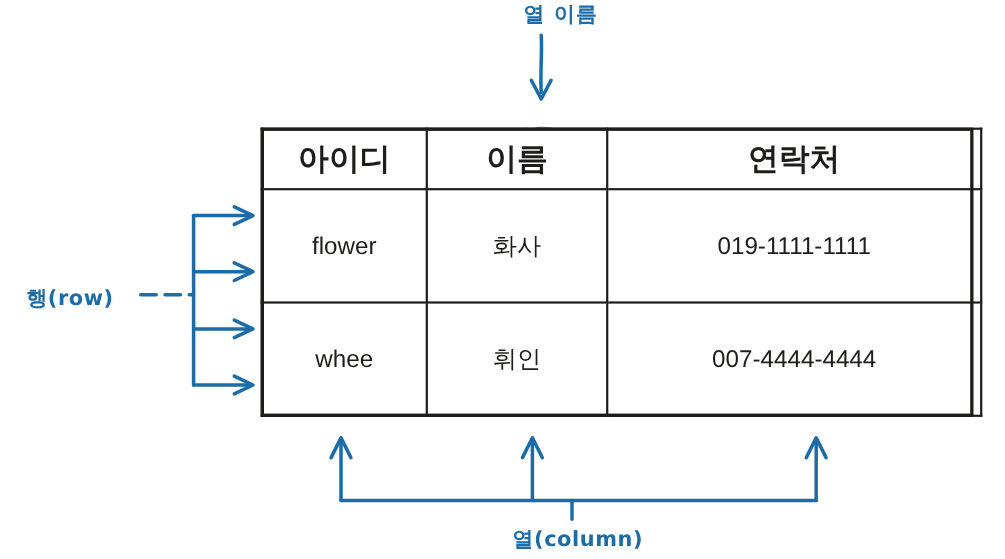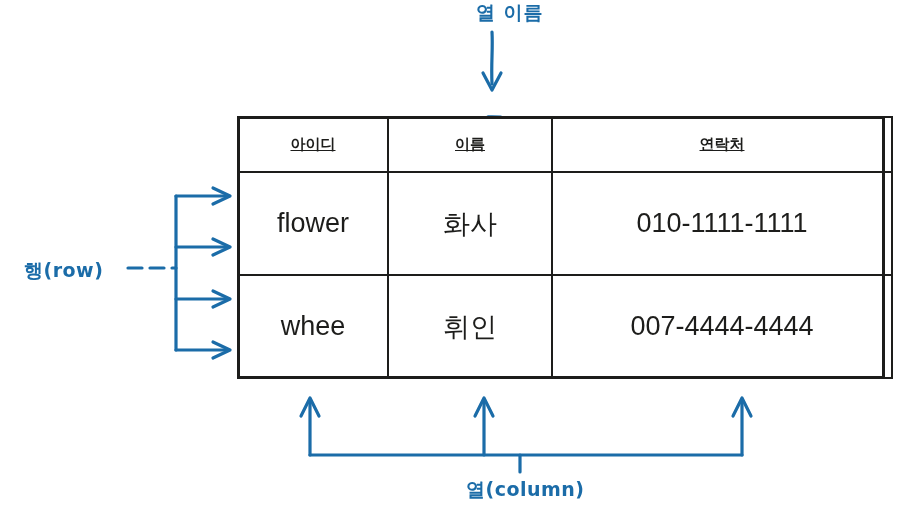--- a/index.html
+++ b/index.html
@@ -48,26 +48,25 @@
   table.data-table td, table.data-table th {
     border: 2px solid #1d1d1b;
     text-align: center;
     vertical-align: middle;
     font-weight: normal;
     color: #1d1d1b;
     padding: 0;
   }
   table.data-table thead th {
     font-weight: bold;
-    font-size: 15px;
+    font-size: 28px;
     height: 53px;
-    text-decoration: underline;
   }
   table.data-table tbody td {
-    font-size: 27px;
+    font-size: 22px;
     height: 52px;
   }
   .col-id   { width: 148px; }
   .col-name { width: 162px; margin-top: 28px; }
   .col-tel  { width: 338px; margin-top: 28px; }
 
   
   #table-frame {
     position: absolute;
     left: 237px;
@@ -160,21 +159,21 @@
         <tr>
           <th class="col-id">아이디</th>
           <th class="col-name">이름</th>
           <th class="col-tel">연락처</th>
         </tr>
       </thead>
       <tbody>
         <tr>
           <td>flower</td>
           <td>화사</td>
-          <td>010-1111-1111</td>
+          <td>019-1111-1111</td>
         </tr>
         <tr>
           <td>whee</td>
           <td>휘인</td>
           <td>007-4444-4444</td>
         </tr>
       </tbody>
     </table>
   </div>
   <div id="table-frame"></div>

